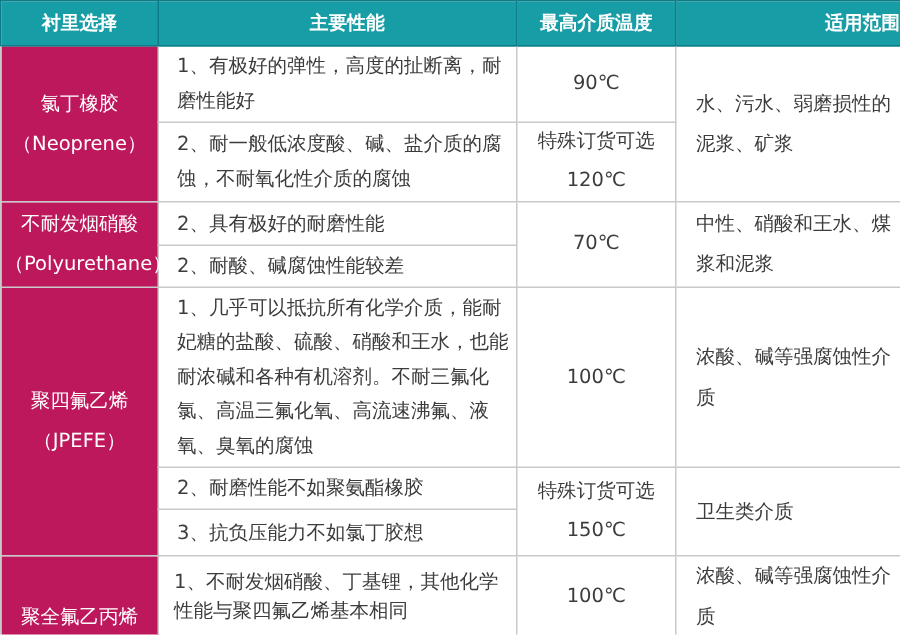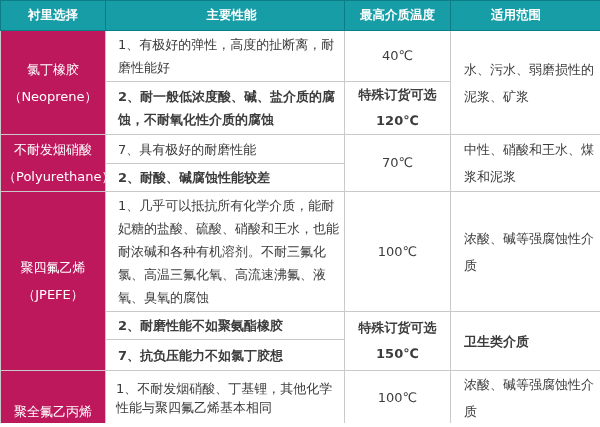--- a/index.html
+++ b/index.html
@@ -19,21 +19,21 @@
     background: #179da6;
     color: #ffffff;
     font-size: 12.5px;
     font-weight: bold;
     height: 30px;
     border: 1px solid #0c7d86;
     padding: 0;
   }
   th.c { text-align: center; }
   th.l { text-align: center; padding-left: 13px; }
-  th.l2 { text-align: left; padding-left: 40px; }
+  th.l2 { text-align: right; padding-left: 40px; }
 
   
   td {
     border: 1px solid #c9c9c9;
     color: #3c3c3c;
     font-size: 13px;
   }
   td.mat {
     background: #be185d;
     color: #ffffff;
@@ -51,21 +51,21 @@
     text-align: center;
     line-height: 26px;
     white-space: pre-line;
     padding: 0;
   }
   td.range {
     text-align: left;
     padding: 0 4px 0 13px;
     line-height: 27px;
   }
-  td.dash { border-top: 1px dashed #c6c6c6; font-weight: bold; }
+  td.dash { border-top: 1px dashed #c6c6c6; }
 </style>
 </head>
 <body>
 
 <div class="page">
   <table class="spec">
     <colgroup>
       <col style="width:105px">
       <col style="width:239px">
       <col style="width:106px">
@@ -80,35 +80,35 @@
       </tr>
     </thead>
     <tbody>
 
       <tr style="height:49px">
         <td class="mat" rowspan="2">
           <div>氯丁橡胶</div>
           <div>（Neoprene）</div>
         </td>
         <td class="perf">1、有极好的弹性，高度的扯断离，耐磨性能好</td>
-        <td class="temp">40℃</td>
+        <td class="temp">90℃</td>
         <td class="range" rowspan="2">水、污水、弱磨损性的泥浆、矿浆</td>
       </tr>
       <tr style="height:49px">
         <td class="perf dash">2、耐一般低浓度酸、碱、盐介质的腐蚀，不耐氧化性介质的腐蚀</td>
         <td class="temp dash">特殊订货可选
 120℃</td>
       </tr>
 
       <tr style="height:29px">
         <td class="mat" rowspan="2">
           <div>不耐发烟硝酸</div>
           <div>（Polyurethane）</div>
         </td>
-        <td class="perf">7、具有极好的耐磨性能</td>
+        <td class="perf">2、具有极好的耐磨性能</td>
         <td class="temp" rowspan="2">70℃</td>
         <td class="range" rowspan="2">中性、硝酸和王水、煤浆和泥浆</td>
       </tr>
       <tr style="height:28px">
         <td class="perf dash">2、耐酸、碱腐蚀性能较差</td>
       </tr>
 
       <tr style="height:91px">
         <td class="mat" rowspan="3">
           <div>聚四氟乙烯</div>
@@ -118,21 +118,21 @@
         <td class="temp">100℃</td>
         <td class="range">浓酸、碱等强腐蚀性介质</td>
       </tr>
       <tr style="height:28px">
         <td class="perf dash">2、耐磨性能不如聚氨酯橡胶</td>
         <td class="temp dash" rowspan="2">特殊订货可选
 150℃</td>
         <td class="range dash" rowspan="2">卫生类介质</td>
       </tr>
       <tr style="height:31px">
-        <td class="perf dash">7、抗负压能力不如氯丁胶想</td>
+        <td class="perf dash">3、抗负压能力不如氯丁胶想</td>
       </tr>
 
       <tr style="height:38px">
         <td class="mat" rowspan="2">
           <div>聚全氟乙丙烯</div>
           <div>（F46）</div>
         </td>
         <td class="perf tight">1、不耐发烟硝酸、丁基锂，其他化学性能与聚四氟乙烯基本相同</td>
         <td class="temp">100℃</td>
         <td class="range">浓酸、碱等强腐蚀性介质</td>

